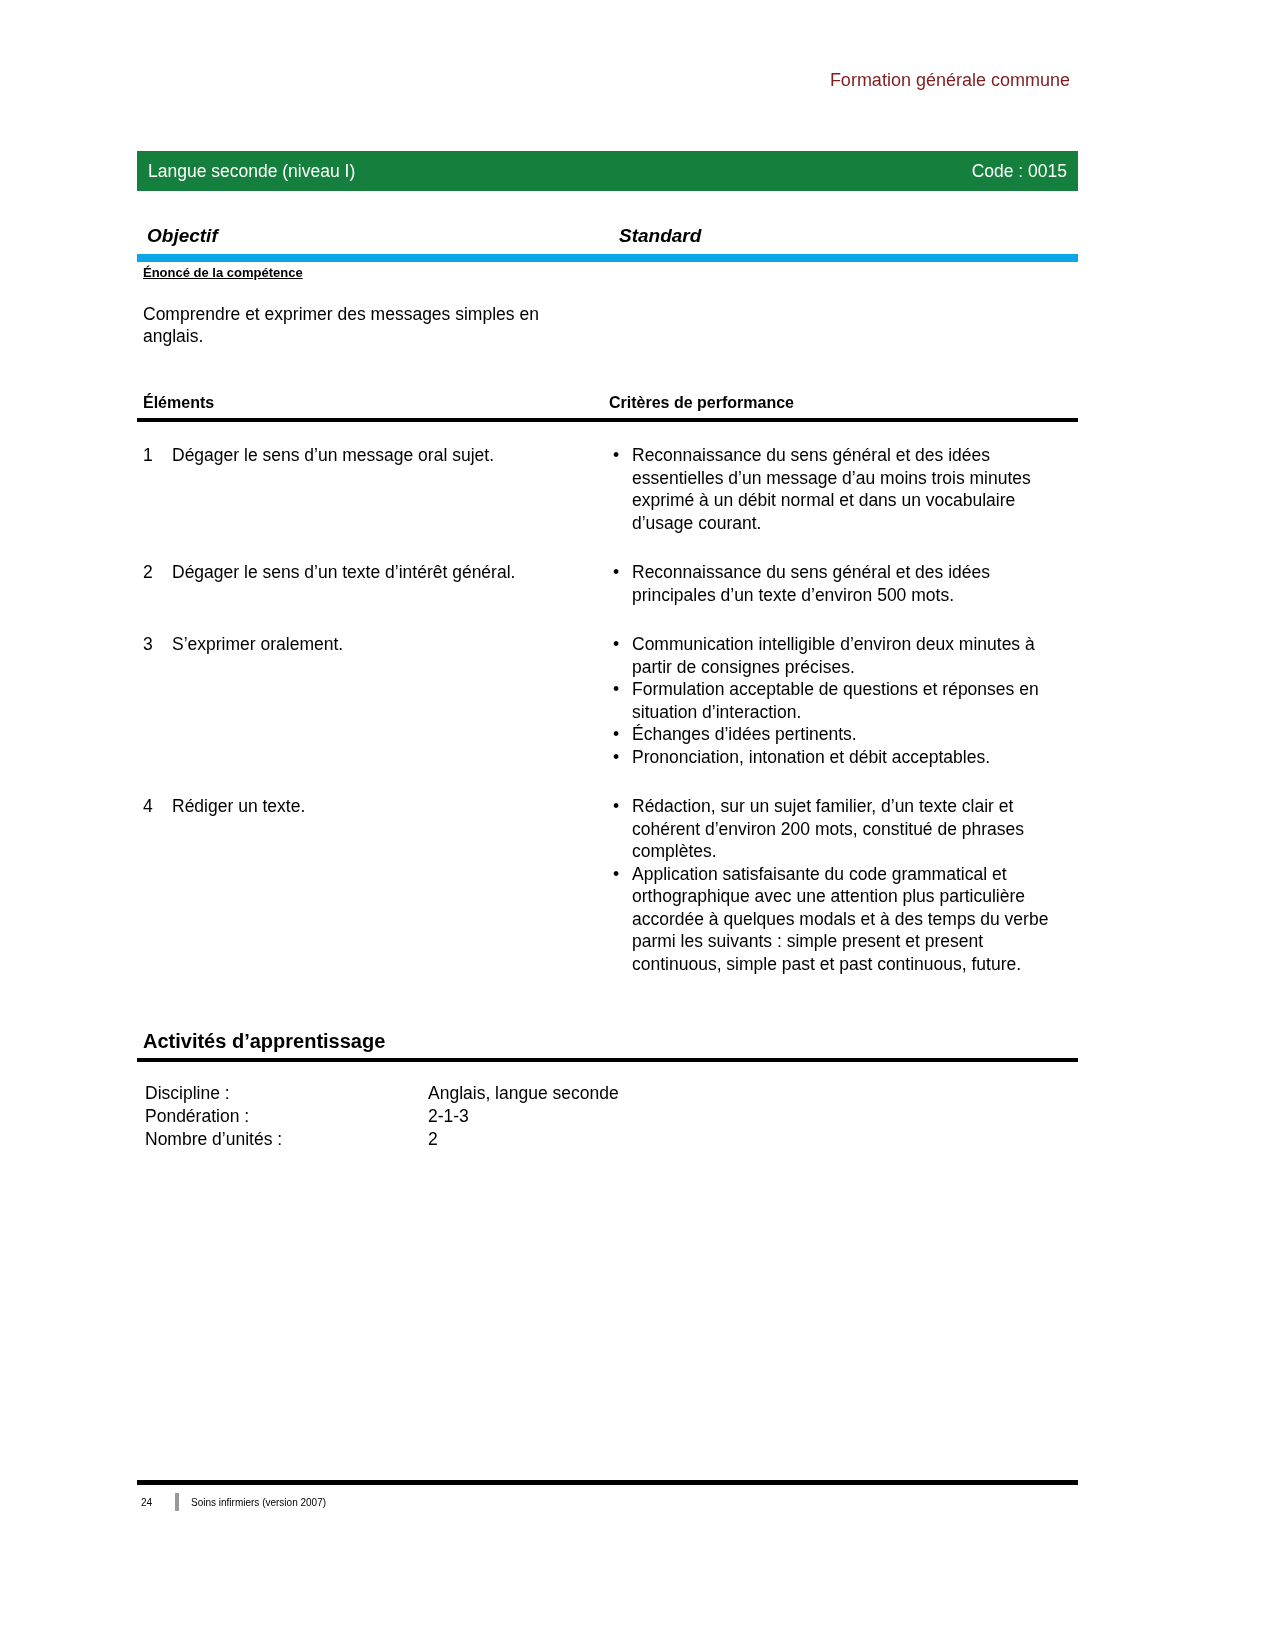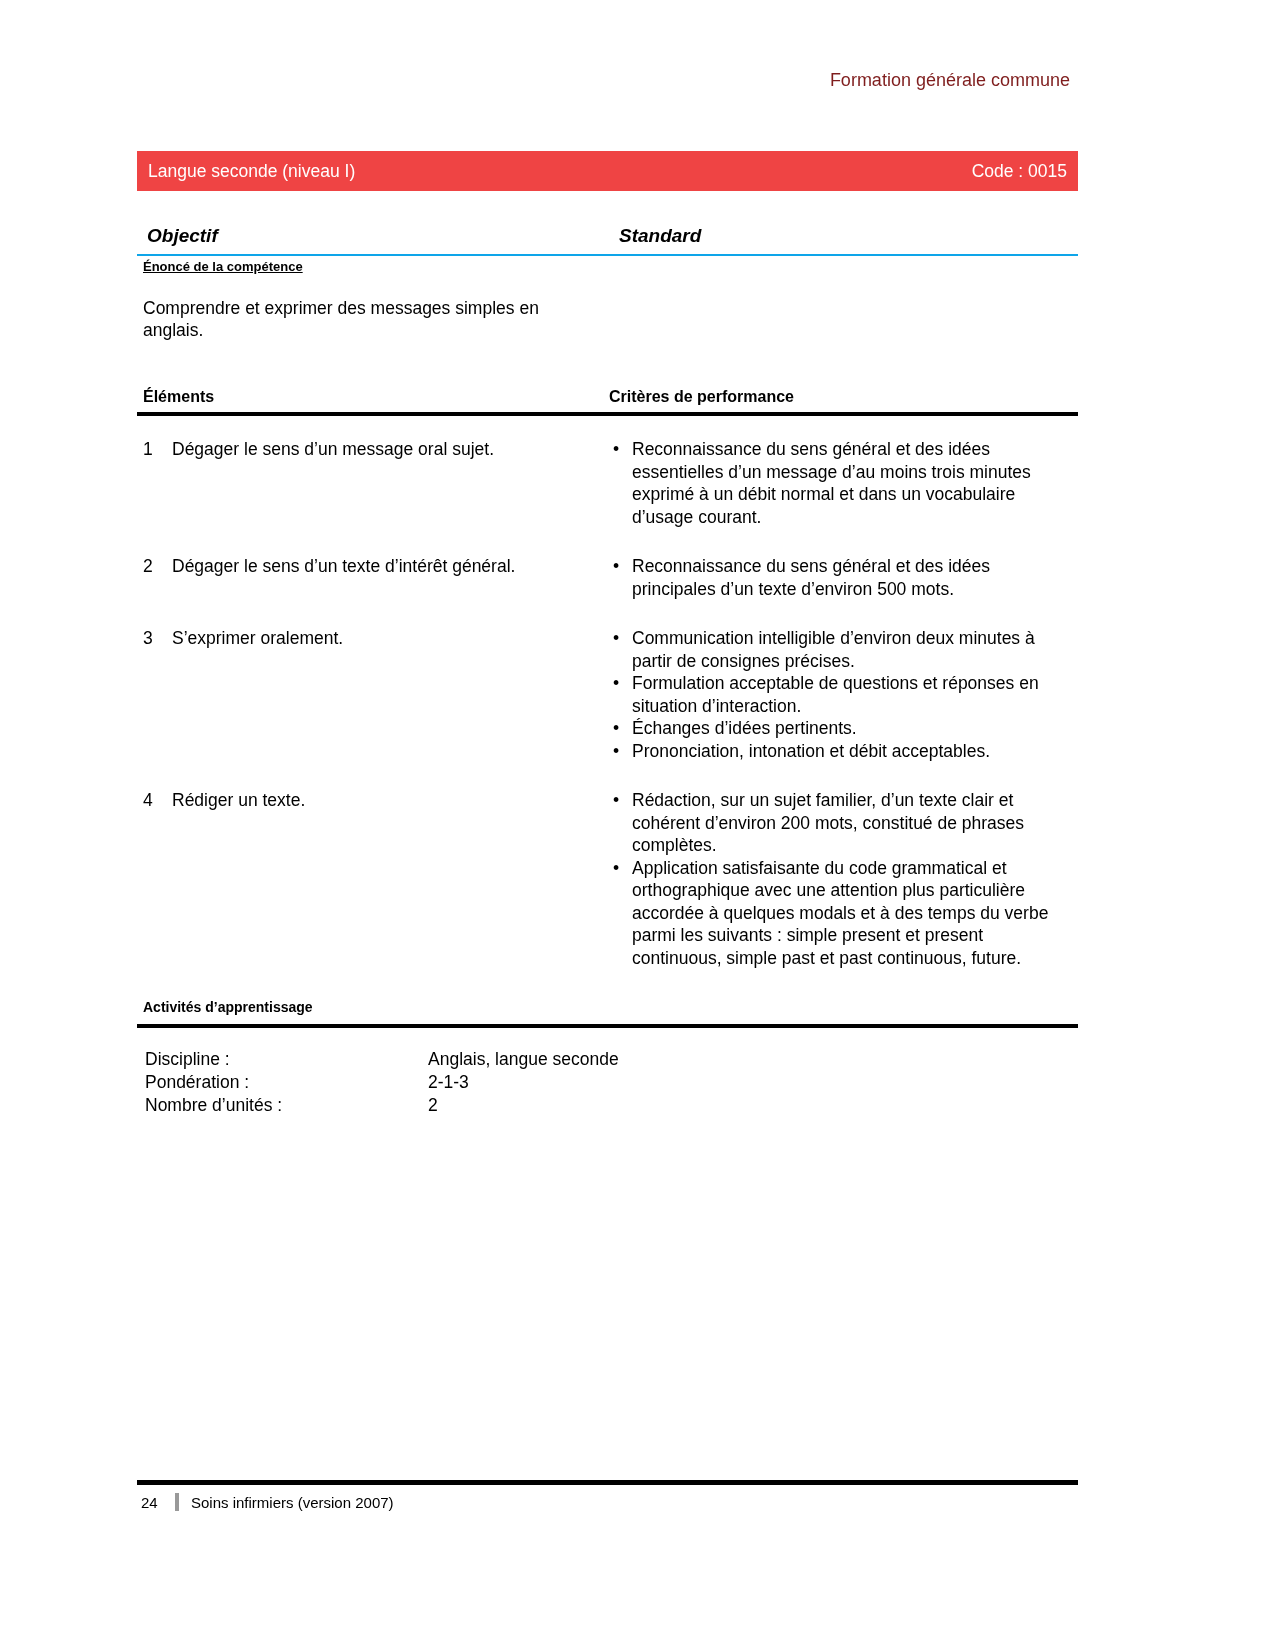--- a/index.html
+++ b/index.html
@@ -25,40 +25,40 @@
     margin-top: 70px;
     text-align: right;
     padding-right: 8px;
     color: #7f1d1d;
     font-size: 18px;
     line-height: 21px;
   }
 
   .title-bar {
     margin-top: 60px;
-    background: #ef4444;
+    background: #15803d;
     color: #ffffff;
     height: 40px;
     display: flex;
     align-items: center;
     justify-content: space-between;
     padding: 0 11px;
     font-size: 17.5px;
   }
 
   .col-heads {
     margin-top: 33px;
     display: grid;
     grid-template-columns: 472px 1fr;
     font-weight: bold;
     font-style: italic;
     font-size: 19px;
     line-height: 23px;
     padding: 0 0 7px 10px;
-    border-bottom: 2px solid #0ea5e9;
+    border-bottom: 8px solid #0ea5e9;
   }
 
   .competence-heading {
     font-weight: bold;
     font-size: 13px;
     line-height: 21px;
     padding-left: 6px;
     text-decoration: underline;
   }
 
@@ -108,23 +108,23 @@
   }
   .criteria-list li::before {
     content: "\2022";
     position: absolute;
     left: 4px;
     top: 0;
   }
   .criterion-text { display: inline-block; max-width: 438px; vertical-align: top; }
 
   .activities-heading {
-    margin-top: 28px;
-    font-weight: bold;
-    font-size: 14px;
+    margin-top: 56px;
+    font-weight: bold;
+    font-size: 20px;
     line-height: 21px;
     padding-left: 6px;
   }
   .activities-rule { margin-top: 6px; border-top: 4px solid #000; }
 
   .activities-table { margin-top: 20px; padding-left: 8px; font-size: 17.5px; }
   .activity-row {
     display: grid;
     grid-template-columns: 283px 1fr;
     line-height: 23px;
@@ -134,21 +134,21 @@
     position: absolute;
     left: 137px;
     top: 1480px;
     width: 941px;
   }
   .footer-rule { border-top: 5px solid #000; }
   .footer-content {
     margin-top: 8px;
     display: flex;
     align-items: center;
-    font-size: 15px;
+    font-size: 10px;
     color: #000;
   }
   .footer-page-number { margin-left: 4px; min-width: 22px; }
   .footer-divider {
     width: 4px;
     height: 18px;
     background: #999999;
     margin-left: 12px;
     margin-right: 12px;
   }

